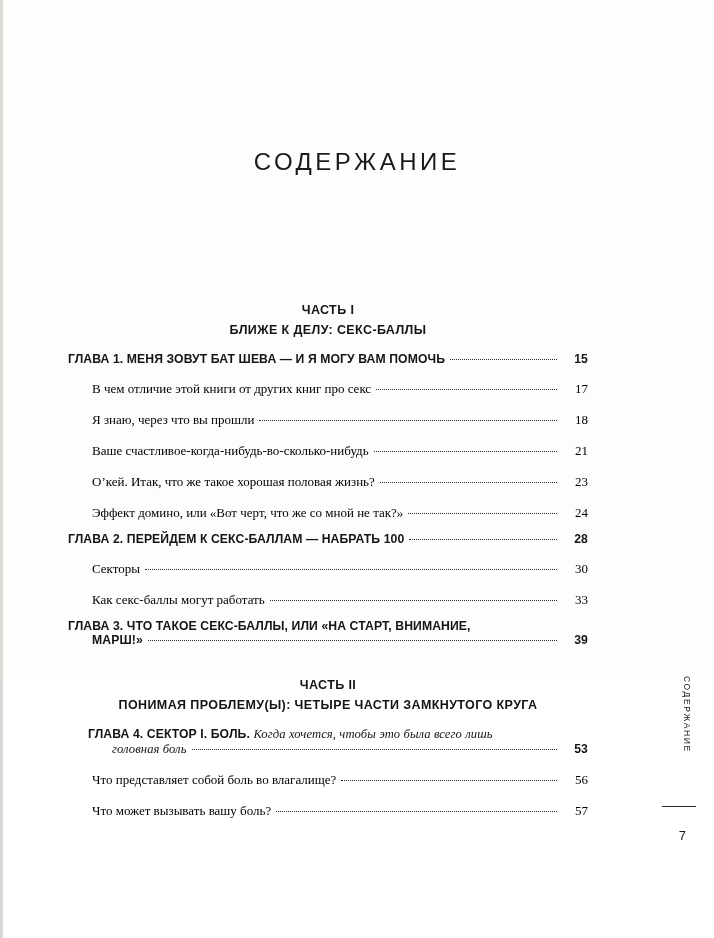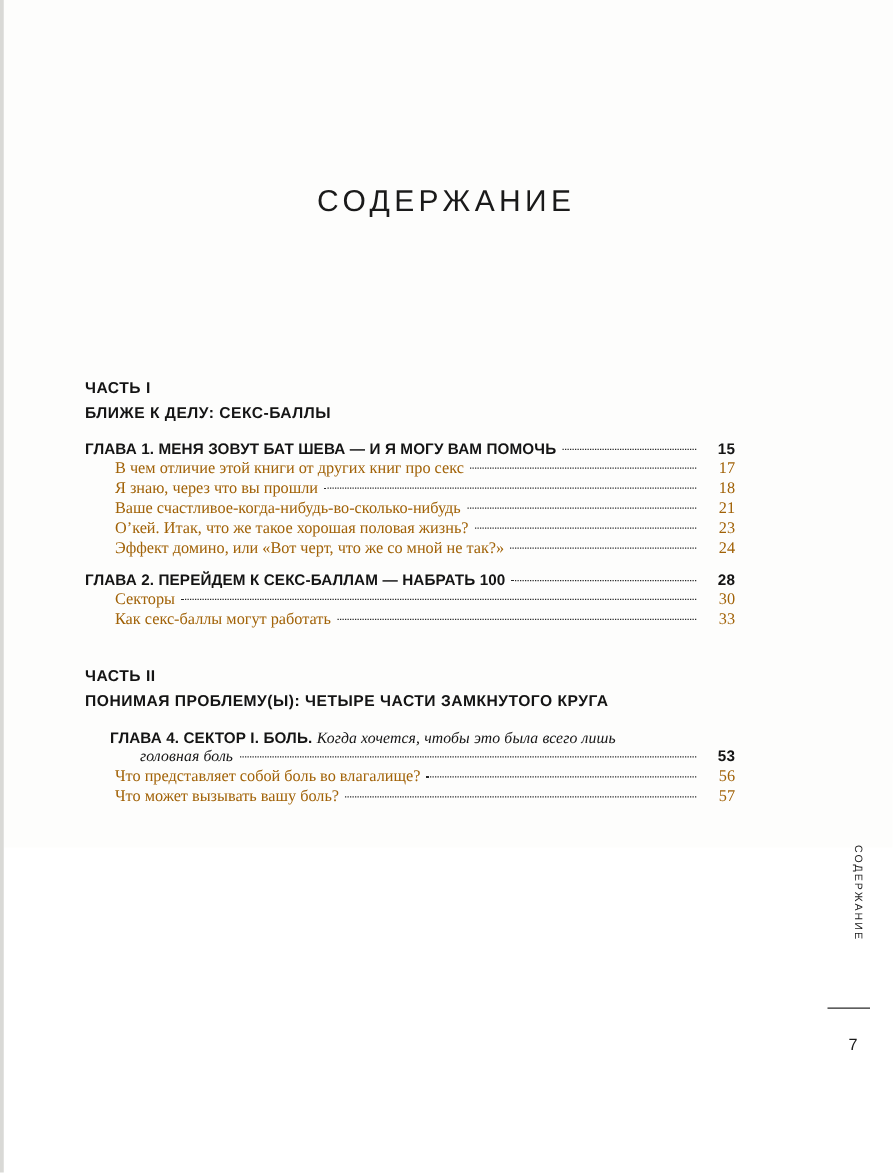--- a/index.html
+++ b/index.html
@@ -42,42 +42,43 @@
     top: 300px;
     width: 520px;
   }
   .part {
     font-family: "Liberation Sans", sans-serif;
     font-weight: bold;
     font-size: 12.5px;
     letter-spacing: 0.4px;
     color: #141414;
     line-height: 1.62;
+    text-align: center;
   }
   .part.second {
     margin-top: 28px;
   }
   .chapter {
     margin-top: 11px;
     font-family: "Liberation Sans", sans-serif;
     font-weight: bold;
     font-size: 12.2px;
     color: #141414;
     letter-spacing: 0.1px;
   }
   .chapter.tight {
     margin-top: 12px;
     margin-left: 20px;
   }
   .sub {
-    margin-top: 0;
+    margin-top: 15px;
     margin-left: 24px;
     font-family: "Liberation Serif", serif;
     font-size: 13px;
-    color: #a16207;
+    color: #000000;
   }
   .row {
     display: flex;
     align-items: baseline;
     width: 100%;
   }
   .row .label {
     flex: 0 1 auto;
     white-space: normal;
   }
@@ -227,20 +228,30 @@
       </div>
     </div>
     <div class="sub">
       <div class="row">
         <span class="label">Как секс-баллы могут работать</span>
         <span class="leader"></span>
         <span class="pg">33</span>
       </div>
     </div>
 
+    <div class="chapter">
+      <div class="row wrap2">
+        <span class="line1">ГЛАВА 3. ЧТО ТАКОЕ СЕКС-БАЛЛЫ, ИЛИ «НА СТАРТ, ВНИМАНИЕ,</span>
+        <span class="line2">
+          <span class="label">МАРШ!»</span>
+          <span class="leader"></span>
+          <span class="pg">39</span>
+        </span>
+      </div>
+    </div>
 
     <div class="part second">
       <div>ЧАСТЬ II</div>
       <div>ПОНИМАЯ ПРОБЛЕМУ(Ы): ЧЕТЫРЕ ЧАСТИ ЗАМКНУТОГО КРУГА</div>
     </div>
 
     <div class="chapter tight">
       <div class="row wrap2">
         <span class="line1">
           <span>ГЛАВА 4. СЕКТОР I. БОЛЬ.</span>

